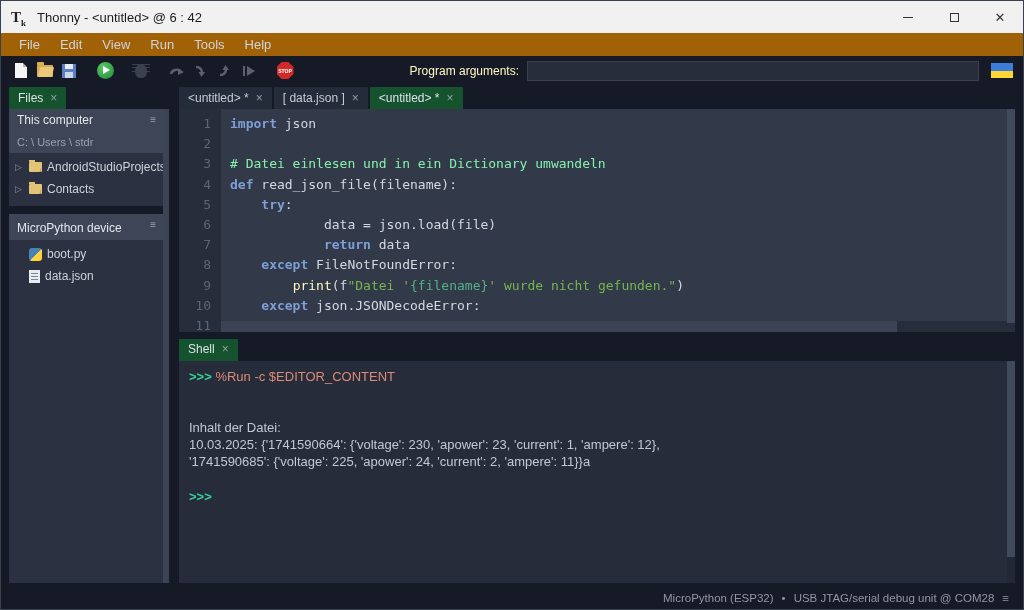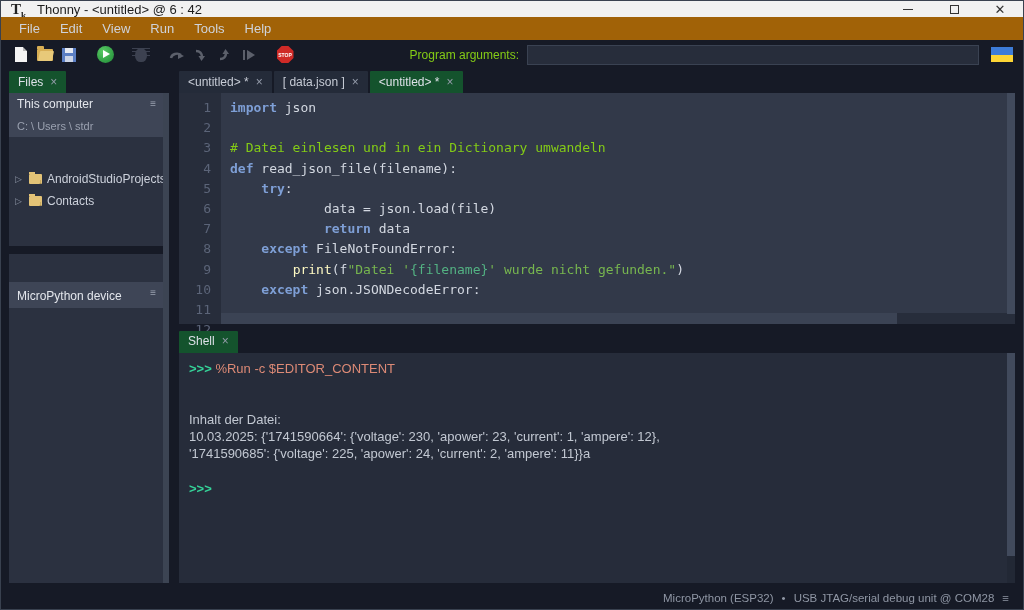--- a/index.html
+++ b/index.html
@@ -3,21 +3,21 @@
 <meta charset="utf-8">
 <style>
   * { margin:0; padding:0; box-sizing:border-box; }
   html,body { width:1024px; height:610px; background:#10141e; overflow:hidden; }
   body { font-family:"Liberation Sans", sans-serif; }
 
   .window { width:1024px; height:610px; display:flex; flex-direction:column;
             background:#161a26; border:1px solid #39414f; }
 
   
-  .titlebar { height:16px; background:#f1f1f1; display:flex; align-items:center;
+  .titlebar { height:32px; background:#f1f1f1; display:flex; align-items:center;
               padding-left:10px; color:#1c1c1c; font-size:13px; flex:none; }
   .app-logo { width:18px; height:16px; margin-right:8px; font-family:"Liberation Serif", serif;
               font-weight:bold; font-size:15px; color:#222; line-height:16px; }
   .win-controls { margin-left:auto; display:flex; height:30px; }
   .win-btn { width:46px; height:30px; display:flex; align-items:center; justify-content:center;
              color:#333; font-size:13px; cursor:default; }
   .win-btn .sq { width:9px; height:9px; border:1px solid #333; display:inline-block; }
   .win-btn .dash { width:10px; height:1px; background:#333; display:inline-block; }
 
   
@@ -49,39 +49,39 @@
   .icon-bug { width:12px; height:14px; background:#7a8294; border-radius:50% 50% 45% 45%; position:relative; }
   .icon-bug:before { content:""; position:absolute; left:-3px; top:3px; width:18px; height:1.5px;
                      background:#7a8294; box-shadow:0 4px 0 #7a8294, 0 -3px 0 #7a8294; }
   .arrow-svg { display:block; }
   .icon-stop { width:17px; height:17px; background:#cf2a27;
                clip-path:polygon(30% 0,70% 0,100% 30%,100% 70%,70% 100%,30% 100%,0 70%,0 30%);
                display:flex; align-items:center; justify-content:center; }
   .icon-stop span { color:#fff; font-size:5px; font-weight:bold; letter-spacing:0; }
 
   .prog-args { margin-left:auto; display:flex; align-items:center; }
-  .prog-args-label { color:#84cc16; font-size:12px; margin-right:8px; }
+  .prog-args-label { color:#fef9c3; font-size:12px; margin-right:8px; }
   .prog-args-input { width:452px; height:20px; background:#272d3b; border:1px solid #3a4252;
                      color:#d5dae2; font-size:12px; padding:0 18px 0 6px; position:relative; }
   .combo-arrow { margin-left:-16px; color:#9aa1ae; font-size:8px; width:16px; text-align:center; }
   .flag { width:22px; height:15px; margin-left:12px; display:flex; flex-direction:column; }
   .flag .b { flex:1; background:#3d7cd8; } .flag .y { flex:1; background:#fdd535; }
 
   
   .main { flex:1; display:flex; padding:2px 8px 4px 8px; gap:10px; min-height:0; }
 
   
   .files-col { width:160px; display:flex; flex-direction:column; flex:none; }
   .panel-tabs { height:22px; display:flex; flex:none; }
   .tab { background:#242b39; color:#c7ccd6; font-size:12px; padding:3px 9px 4px 9px;
          display:flex; align-items:center; gap:7px; margin-right:2px; border-radius:1px 1px 0 0; }
   .tab.active { background:#14532d; color:#dde1e8; }
   .tab-close { color:#959cab; font-size:12px; line-height:10px; }
   .files-body { flex:1; background:#2b3140; display:flex; min-height:0; }
-  .files-inner { flex:1; display:flex; flex-direction:column; min-width:0;gap:28px; }
+  .files-inner { flex:1; display:flex; flex-direction:column; min-width:0; }
   .tree-header { background:#3e4556; padding:4px 6px 5px 8px; position:relative; flex:none; }
   .tree-header .h-title { color:#e3e6ec; font-size:12px; display:block; }
   .tree-header .h-path { color:#9aa1b0; font-size:11px; display:block; margin-top:9px; }
   .burger { position:absolute; right:7px; top:5px; color:#9aa1b0; font-size:10px; }
   .tree-rows { padding:3px 0 6px 0; }
   .tree-row { display:flex; align-items:center; height:22px; padding-left:6px; color:#ccd1db; font-size:12px; gap:5px; }
   .expander { color:#8a92a2; font-size:9px; width:9px; flex:none; }
   .fold-ico { width:13px; height:10px; background:#e3c377; border-radius:1px; position:relative; flex:none; }
   .fold-ico:before { content:""; position:absolute; left:0; top:-2px; width:6px; height:2px; background:#e3c377; }
   .fold-ico:after { content:"↓"; position:absolute; right:0px; bottom:-1px; font-size:7px; color:#8a6d2f; }
@@ -104,21 +104,21 @@
   .gutter { width:42px; background:#272d3b; color:#5b6478; font-family:"DejaVu Sans Mono", monospace;
             font-size:13px; text-align:right; padding:5px 10px 0 0; flex:none; }
   .gutter .ln { height:20.2px; line-height:20.2px; }
   .code-area { flex:1; padding:5px 0 0 9px; overflow:hidden; font-family:"DejaVu Sans Mono", monospace;
                font-size:13px; min-width:0; }
   .code-line { height:20.2px; line-height:20.2px; white-space:pre; color:#d3d8e1; }
   .tk-kw { color:#7e9fd6; font-weight:bold; }
   .tk-bi { color:#fef9c3; }
   .tk-st { color:#77b64f; }
   .tk-ip { color:#53b283; }
-  .tk-cm { color:#84cc16;margin-top:42px; }
+  .tk-cm { color:#86efac;margin-top:42px; }
   .tk-pl { color:#d3d8e1; }
   .v-scroll { width:8px; background:#272d3b; flex:none; }
   .v-scroll .thumb { width:8px; background:#414a5c; }
   .h-scroll { height:11px; background:#272d3b; flex:none; display:flex; }
   .h-scroll .thumb { height:11px; width:86%; background:#3b4354; }
 
   .sash { height:7px; flex:none; }
   .shell-tabs { height:22px; display:flex; flex:none; }
   .shell-wrap { flex:1; display:flex; min-height:0; background:#262c3a; }
   .shell-area { flex:1; padding:7px 8px 0 10px; font-family:Liberation Sans, sans-serif; font-size:13px; min-width:0; }
@@ -247,20 +247,30 @@
                 <span class="expander">▷</span>
                 <span class="fold-ico"></span>
                 <span>Contacts</span>
               </div>
             </div>
           <div class="panel-gap"></div>
           <div class="dev-header">
             <span class="h-title">MicroPython device</span>
             <span class="burger">≡</span>
           </div>
+          <div class="tree-rows dev-rows">
+              <div class="tree-row">
+                <span class="py-ico"></span>
+                <span>boot.py</span>
+              </div>
+              <div class="tree-row">
+                <span class="json-ico"></span>
+                <span>data.json</span>
+              </div>
+            </div>
         </div>
         <div class="files-scroll">
             <div class="thumb"></div>
           </div>
       </div>
     </div>
 
     <div class="right-col">
       <div class="editor-tabs">
           <div class="tab">

